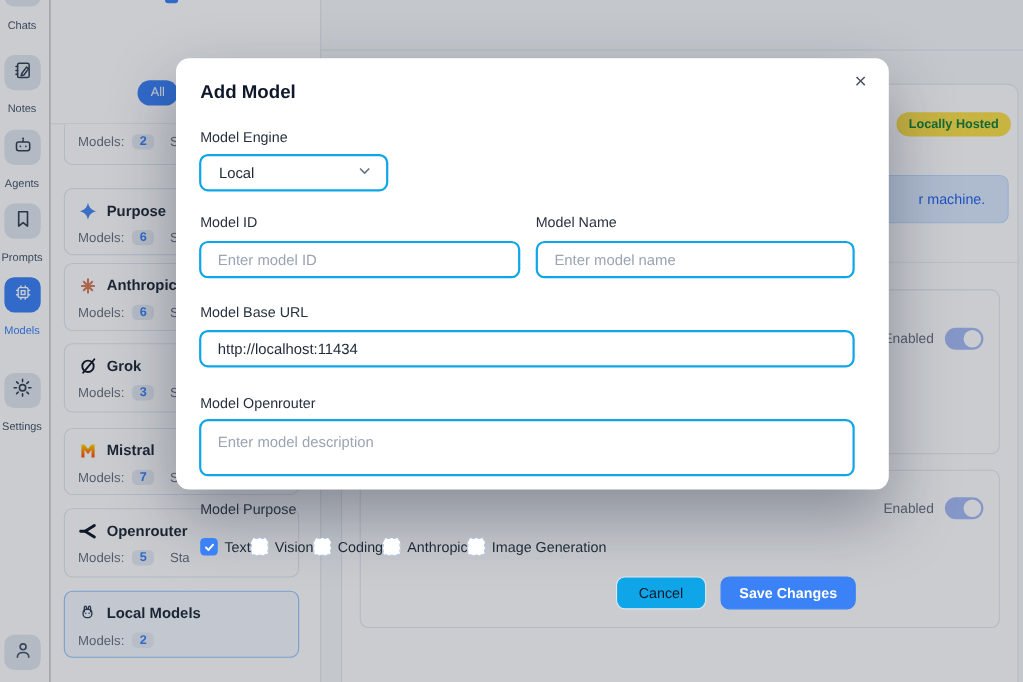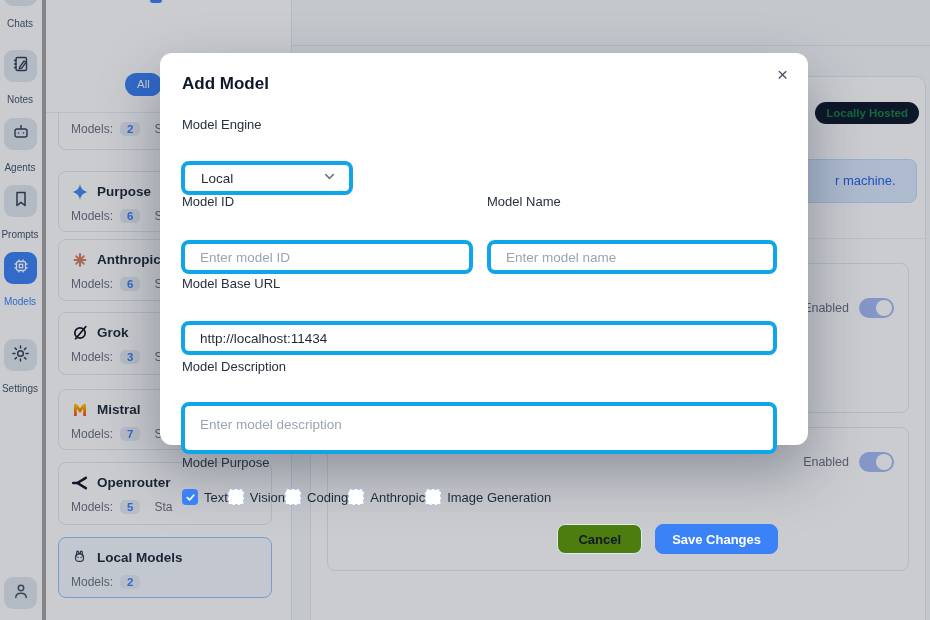--- a/index.html
+++ b/index.html
@@ -1,21 +1,21 @@
 <!DOCTYPE html>
 <html><head>
 <meta charset="utf-8">
 <style>
   * { margin:0; padding:0; box-sizing:border-box; }
   body { font-family:"Liberation Sans","DejaVu Sans",sans-serif; background:#e5e7eb; }
   .screen { position:relative; width:930px; height:620px; overflow:hidden; background:#f8fafc; }
 
   
   .rail { position:absolute; left:0; top:0; bottom:0; width:46px; background:#ffffff;
-          border-right:4px solid #a3a3a3; overflow:hidden; z-index:2; }
+          border-right:1px solid #a3a3a3; overflow:hidden; z-index:2; }
   .rail-item { position:absolute; left:0; width:46px; }
   .rail-btn { position:absolute; left:4px; width:33px; height:32px; background:#e2e8f0;
               border-radius:9px; display:flex; align-items:center; justify-content:center; }
   .rail-btn.active { background:#3b82f6; }
   .rail-label { position:absolute; left:20px; transform:translateX(-50%); white-space:nowrap;
                 font-size:10px; color:#475569; }
   .rail-label.active { color:#3b82f6; }
 
   
   .sidebar { position:absolute; left:46px; top:0; bottom:0; width:246px; background:#ffffff;
@@ -49,21 +49,21 @@
   .picon { width:17px; height:17px; display:flex; align-items:center; justify-content:center; }
   .picon svg { display:block; }
 
   
   .main { position:absolute; left:292px; top:0; right:0; bottom:0; background:#f8fafc; }
   .main-header { position:absolute; left:18px; top:13px; display:flex; align-items:center; gap:9px; }
   .main-title { font-size:15.5px; font-weight:600; color:#3f4a5a; }
   .main-divider { position:absolute; left:0; right:0; top:45px; height:1px; background:#e5e7eb; }
   .content-card { position:absolute; left:18px; right:4px; top:76px; bottom:-12px; background:#fff;
                   border:1px solid #e5e9f0; border-radius:10px; }
-  .badge-green { position:absolute; top:25px; right:6px; background:#0f172a; color:#15803d;
+  .badge-green { position:absolute; top:25px; right:6px; background:#fde047; color:#15803d;
                  font-size:11.5px; font-weight:600; padding:5px 11px; border-radius:999px; }
   .info-banner { position:absolute; left:16px; right:8px; top:82px; height:44px; background:#dbeafe;
                  border:1px solid #bfdbfe; border-radius:8px; overflow:hidden; }
   .info-banner span { position:absolute; left:487px; top:13px; font-size:13px; color:#2563eb;
                       white-space:nowrap;margin-left:20px; }
   .card-divider { position:absolute; left:0; right:0; top:161px; height:1px; background:#eef1f5; }
   .inner-card { position:absolute; left:16px; right:16px; background:#fff;
                 border:1px solid #e5e9f0; border-radius:8px; }
   .inner-card.a { top:186px; height:150px; }
   .inner-card.b { top:350px; height:144px; }
@@ -78,43 +78,43 @@
   
   .overlay { position:absolute; inset:0; background:rgba(15,23,42,0.22); z-index:10; }
   .modal { position:absolute; left:160px; top:53px; width:648px; height:392px; background:#fff;
            border-radius:12px; box-shadow:0 25px 60px rgba(15,23,42,0.35); z-index:20; }
   .modal-title { position:absolute; left:22px; top:21px; font-size:17px; font-weight:700;
                  color:#0f172a; }
   .modal-close { position:absolute; right:20px; top:9px; font-size:19px; color:#4b5563;
                  cursor:pointer; line-height:1.4; }
   .f-label { position:absolute; left:22px; font-size:13px; font-weight:500; color:#27303f; }
   .f-label.col2 { left:327px; }
-  .control { position:absolute; border:4px solid #0ea5e9; border-radius:8px; background:#fff;
-             font-size:13.5px; color:#1f2937;margin-top:21px; }
+  .control { position:absolute; border:2px solid #0ea5e9; border-radius:8px; background:#fff;
+             font-size:13.5px; color:#1f2937; }
   .select { left:21px; top:87px; width:172px; height:34px; display:flex; align-items:center;
             padding:0 12px 0 16px; }
   .select .val { flex:1; }
   .control input, .control textarea { border:0; outline:none; width:100%; height:100%;
         font-size:13.5px; color:#1f2937; font-family:inherit; background:transparent;
         padding:0 15px; resize:none; }
   .control textarea { padding:10px 15px; line-height:1.4; }
   .control input::placeholder, .control textarea::placeholder { color:#9aa4b2; }
   .purpose-row { position:absolute; left:22px; top:436px; display:flex; align-items:center;
                  gap:0; }
   .cb-item { display:flex; align-items:center; gap:6px; }
   .cb { width:16px; height:16px; border-radius:4px; display:flex; align-items:center;
         justify-content:center; }
   .cb.unchecked { background:#fff; border:1.5px dashed #a9c9f7; }
   .cb.checked { background:#3b82f6; }
   .cb-label { font-size:13px; color:#1f2937; }
   .modal-actions { position:absolute; right:30px; top:471px; display:flex; gap:13px; }
   .btn { height:30px; border-radius:8px; font-size:13px; display:flex; align-items:center;
          cursor:pointer; }
-  .btn.secondary { background:#4d7c0f; border:1px solid #e2e8f0; color:#111827; padding:0 20px;
-                   font-weight:700; }
+  .btn.secondary { background:#0ea5e9; border:1px solid #e2e8f0; color:#111827; padding:0 20px;
+                   font-weight:400; }
   .btn.primary { background:#3b82f6; border:1px solid #3b82f6; color:#fff; padding:0 16px;
                  font-weight:600; }
 </style>
 </head>
 <body>
 
 <div class="screen">
 
   <aside class="rail">
     <div class="rail-item" style="top:-26px">
@@ -380,21 +380,21 @@
     </div>
     <div class="control" style="left:21px;top:166px;width:292px;height:34px">
       <input placeholder="Enter model ID" style="">
     </div>
 
     <div class="f-label" style="top:223px">Model Base URL</div>
     <div class="control" style="left:21px;top:247px;width:596px;height:34px">
       <input value="http://localhost:11434" style="">
     </div>
 
-    <div class="f-label" style="top:306px">Model Description</div>
+    <div class="f-label" style="top:306px">Model Openrouter</div>
     <div class="control" style="left:21px;top:328px;width:596px;height:52px">
       <textarea placeholder="Enter model description" style=""></textarea>
     </div>
 
     <div class="f-label" style="top:402px">Model Purpose</div>
     <div class="purpose-row">
       <span class="cb-item">
         <span class="cb checked">
           <svg width="11" height="11" viewBox="0 0 12 12" fill="none" stroke="#fff" stroke-width="1.9" stroke-linecap="round" stroke-linejoin="round">
               <path d="M2.5 6.2L5 8.7l4.5-5.2"></path>

